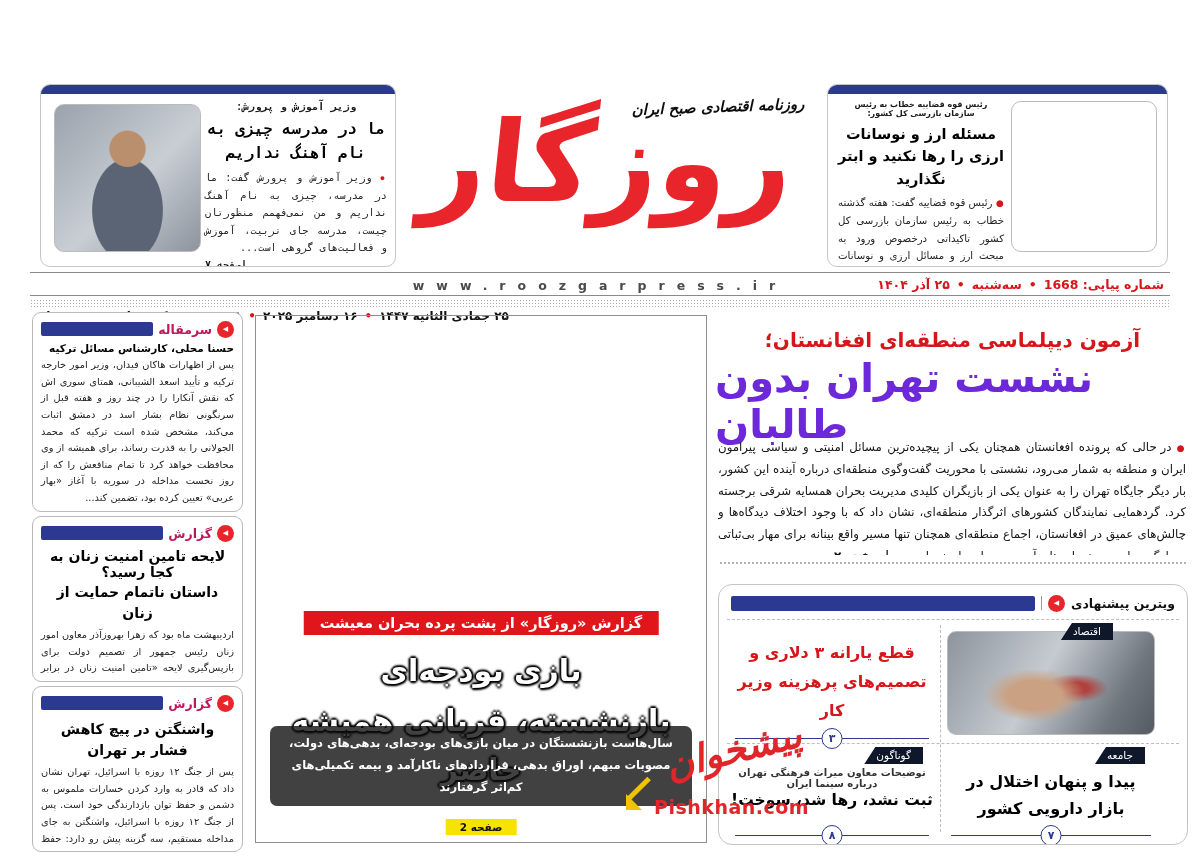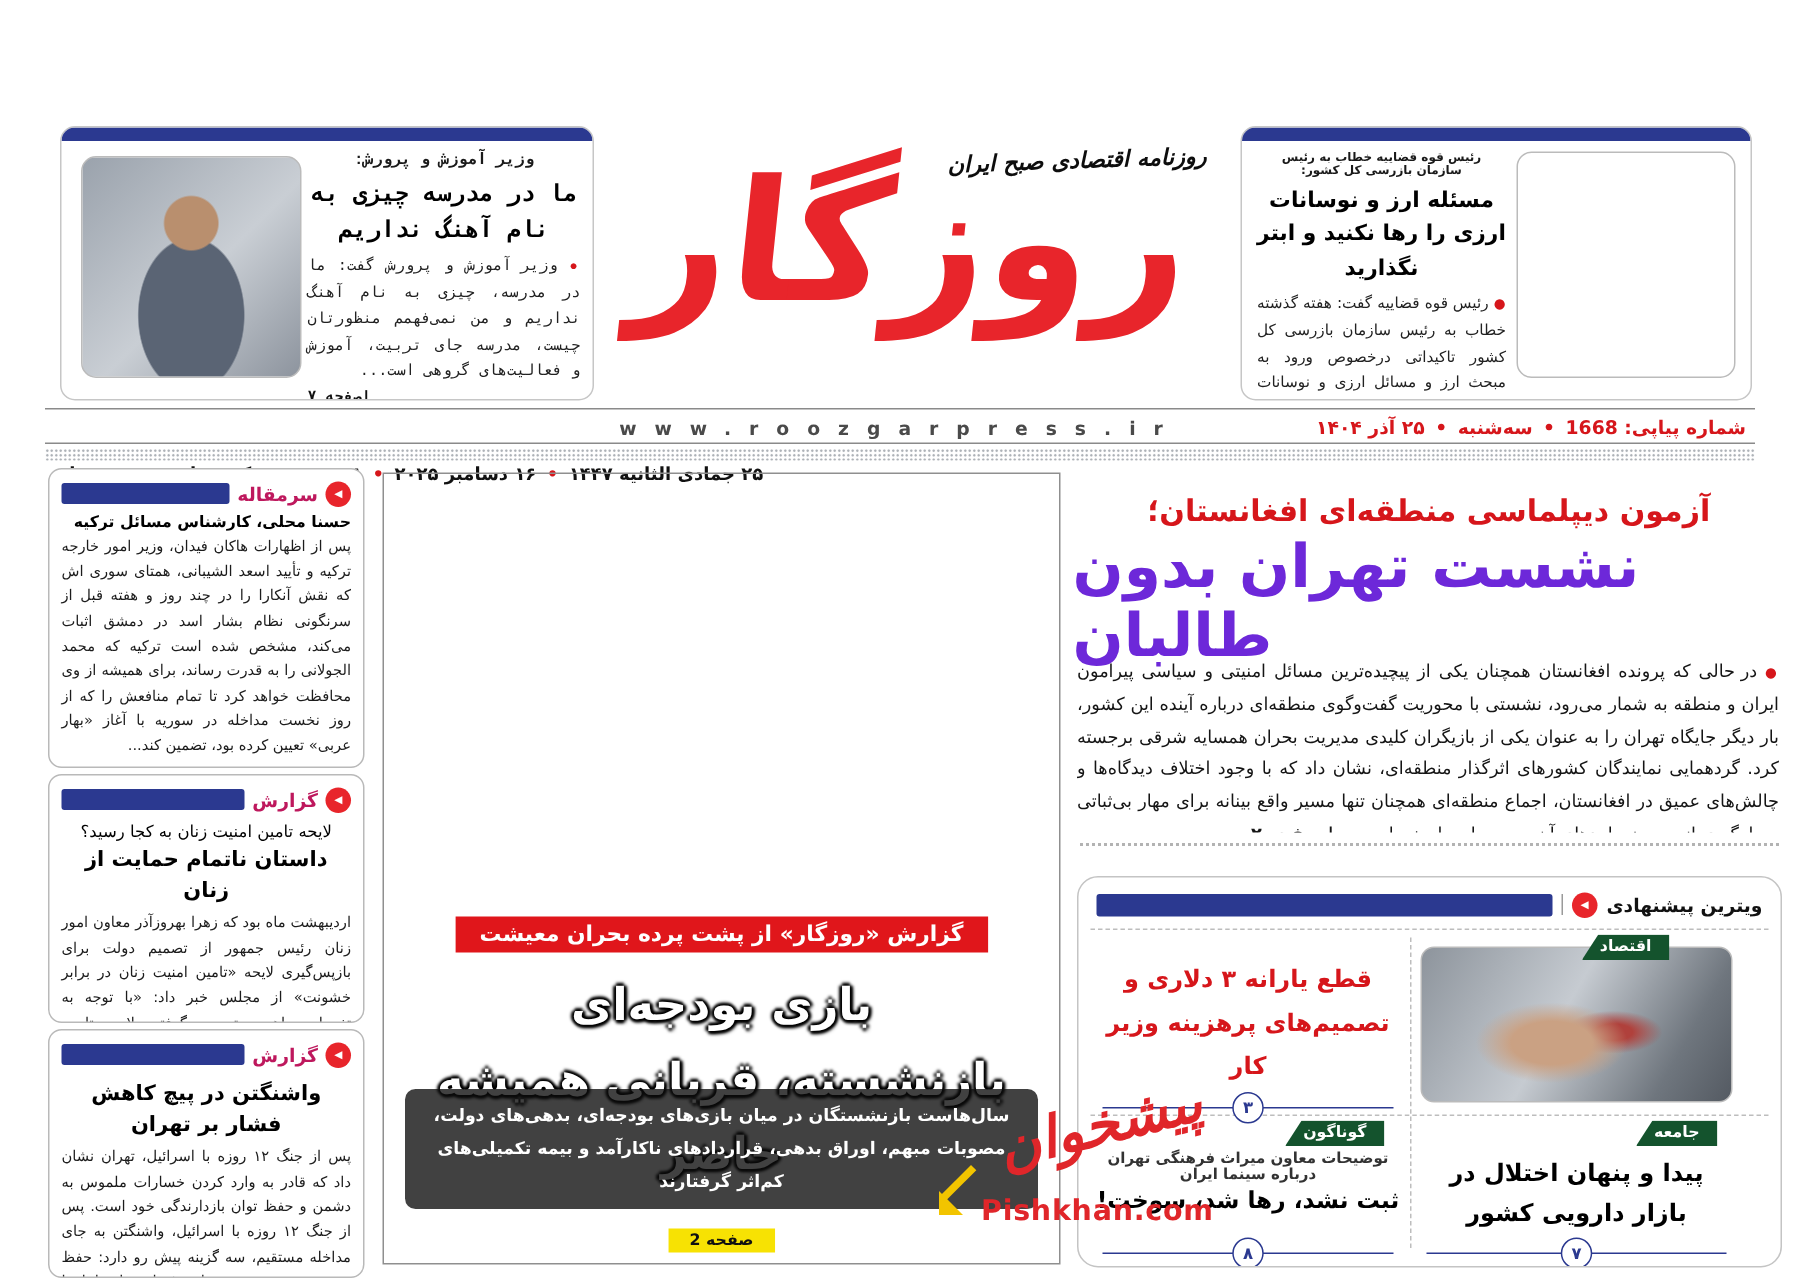--- a/index.html
+++ b/index.html
@@ -59,21 +59,21 @@
   .scard-1 { top:312px; height:200px; }
   .scard-2 { top:516px; height:166px; }
   .scard-3 { top:686px; height:166px; }
   .shead { display:flex; align-items:center; gap:5px; height:20px; }
   .s-circle { width:17px; height:17px; border-radius:50%; background:#e8252b; flex:0 0 auto;
      display:flex; align-items:center; justify-content:center; color:#fff; font-size:7px; }
   .s-label { font-size:12.5px; font-weight:bold; color:#be185d; flex:0 0 auto; }
   .s-bar { flex:1; height:14px; background:#2b3990; border-radius:2px; }
   .s-title { text-align:center; font-size:14px; font-weight:bold; line-height:1.5; margin-top:6px; color:#000; }
   .s-author { font-size:10.5px; font-weight:bold; margin-top:3px; color:#000; }
-  .s-kicker { text-align:center; font-size:11px; font-weight:normal; margin-top:5px; color:#000; }
+  .s-kicker { text-align:center; font-size:14px; font-weight:bold; margin-top:5px; color:#000; }
   .s-body { font-size:9.8px; line-height:1.7; text-align:justify; color:#1c1c1c; margin-top:3px; }
 
   
   .mainphoto { position:absolute; left:255px; top:315px; width:452px; height:528px;
      border:1px solid #8f8f8f; overflow:hidden;
      background:
        radial-gradient(ellipse at 18% 55%, #8a8t 0, transparent 0),
        radial-gradient(ellipse at 78% 30%, #7d8a5f 0 18%, transparent 40%),
        radial-gradient(ellipse at 15% 45%, #d8d3c2 0 7%, transparent 22%),
        radial-gradient(ellipse at 35% 50%, #6b705c 0 9%, transparent 20%),
@@ -114,21 +114,21 @@
   .sc-dash-vert { position:absolute; top:40px; bottom:12px; left:221px; border-left:1.5px dashed #bdbdbd; }
   .sc-cell { position:absolute; overflow:visible; }
   .cell-econ { left:12px; top:44px; width:202px; height:110px; }
   .cell-econ .sc-title { color:#d6161b; font-size:16px; font-weight:bold; text-align:center; line-height:1.8; margin-top:10px; }
   .cell-photo { left:226px; top:40px; width:210px; height:114px; }
   .ph-atm { position:relative; margin-top:6px; width:208px; height:104px; border-radius:9px; border:1px solid #bbb;
      background:
        radial-gradient(ellipse at 42% 62%, #caa183 0 16%, transparent 30%),
        radial-gradient(ellipse at 62% 55%, #b0413c 0 7%, transparent 18%),
        linear-gradient(120deg,#8d949c,#c6cbd1 45%,#6f767e 80%,#545a62); }
-  .cat-badge { position:absolute; z-index:3; background:#14532d; color:#fff; font-size:10.5px; font-weight:bold;
+  .cat-badge { position:absolute; z-index:3; background:#0f172a; color:#fff; font-size:10.5px; font-weight:normal;
      padding:2px 12px 3px; clip-path:polygon(11px 0, 100% 0, 100% 100%, 0 100%); }
   .badge-econ { top:-2px; right:42px; }
   .cell-soc  { left:228px; top:163px; width:208px; height:88px; }
   .cell-misc { left:12px;  top:163px; width:202px; height:88px; }
   .badge-in-cell { top:-1px; right:10px; }
   .cell-soc .sc-title { color:#000; font-size:16px; font-weight:bold; text-align:center; line-height:1.7; margin-top:20px; }
   .cell-misc .sc-kicker { font-size:10px; font-weight:bold; color:#333; text-align:center; margin-top:19px; }
   .cell-misc .sc-title { color:#000; font-size:15.5px; font-weight:bold; text-align:center; margin-top:2px; }
   .numline { position:absolute; left:4px; right:4px; bottom:0; border-top:1.5px solid #2b3990; }
   .numline .num { position:absolute; left:50%; top:-11px; transform:translateX(-50%);

